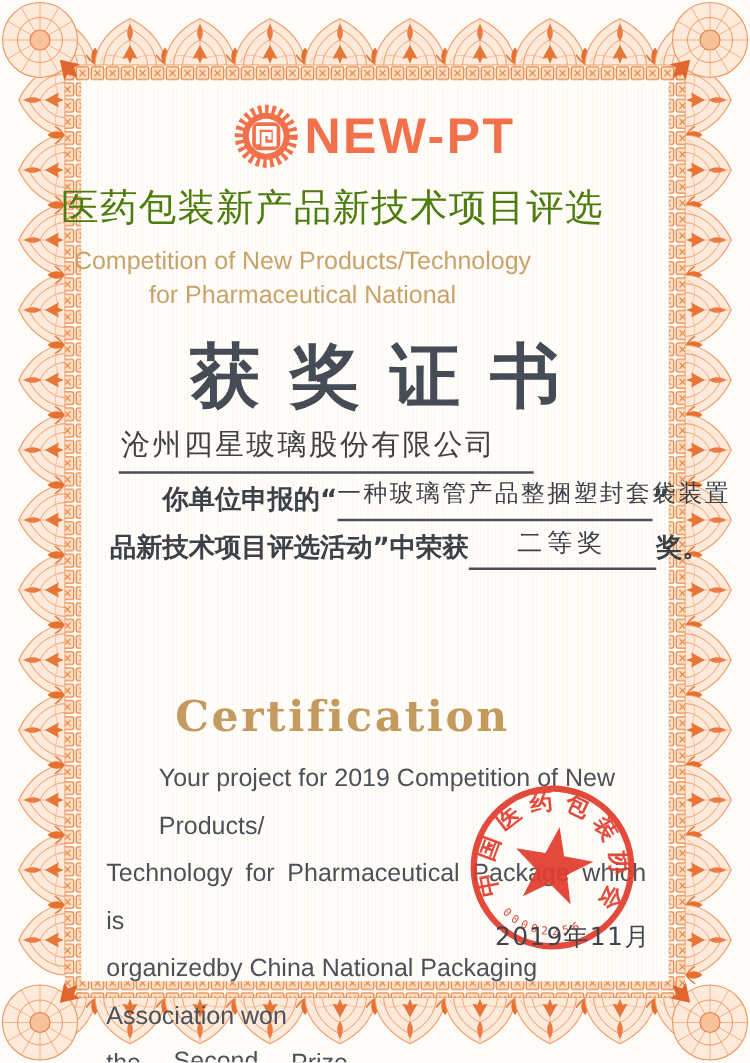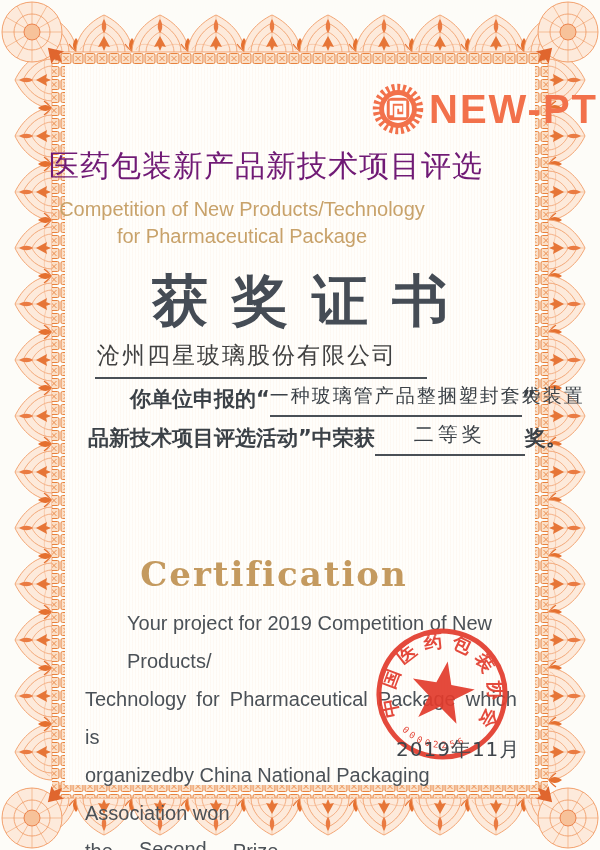--- a/index.html
+++ b/index.html
@@ -8,23 +8,23 @@
     font-family:"Liberation Sans",sans-serif;overflow:hidden;
   }
   .paper{
     position:absolute;left:66px;top:66px;right:66px;bottom:66px;
     background-color:#fffefb;
     background-image:repeating-linear-gradient(90deg,rgba(235,165,110,0.06) 0 1px,rgba(255,255,255,0) 1px 3px);
   }
   .border-svg{position:absolute;left:0;top:0;width:600px;height:850px;pointer-events:none;}
   .abs{position:absolute;}
   
-  .logo-row{left:0;top:82px;width:598px;display:flex;align-items:center;justify-content:flex-end;gap:4px;}
+  .logo-row{left:0;top:82px;width:598px;display:flex;align-items:center;justify-content:center;gap:4px;}
   .brand{font-size:40px;font-weight:bold;color:#f2714b;letter-spacing:2px;}
-  .title-zh{left:0;top:146px;width:532px;text-align:center;font-size:30px;font-weight:500;color:#701a75;
+  .title-zh{left:0;top:146px;width:532px;text-align:center;font-size:30px;font-weight:500;color:#4d7c0f;
     font-family:"DejaVu Sans",sans-serif;letter-spacing:1px;}
   .subtitle-en{left:0;top:196px;width:484px;text-align:center;font-size:20px;line-height:27px;
     color:#c8a26a;font-weight:500;}
   .cert-title{left:0;top:264px;width:600px;text-align:center;font-size:56px;font-weight:700;
     color:#454c55;font-family:"DejaVu Serif",serif;letter-spacing:24px;padding-left:24px;box-sizing:border-box;}
   
   .company{left:95px;top:340px;font-size:23px;color:#404040;font-family:"DejaVu Serif",serif;
     border-bottom:2px solid #4a5056;padding:0 30px 6px 2px;letter-spacing:2px;}
   .zh-para{left:88px;top:378px;width:428px;font-size:21px;font-weight:600;color:#3b4147;
     font-family:"DejaVu Sans",sans-serif;line-height:35px;}
@@ -174,21 +174,21 @@
       <circle cx="30" cy="30" r="15.5" fill="#ffffff"></circle>
       <rect x="17.5" y="17.5" width="25" height="25" rx="6" fill="#f2714b"></rect>
       <path d="M22.5,37 L22.5,22.5 L37.5,22.5 L37.5,37.5 L27.5,37.5 L27.5,28 L33,28 L33,33" fill="none" stroke="#ffffff" stroke-width="3.4"></path>
     </svg>
     <span class="brand">NEW-PT</span>
   </div>
 
   <div class="abs title-zh">医药包装新产品新技术项目评选</div>
   <div class="abs subtitle-en">
     <div>Competition of New Products/Technology</div>
-    <div>for Pharmaceutical Package</div>
+    <div>for Pharmaceutical National</div>
   </div>
   <div class="abs cert-title">获奖证书</div>
 
   <div class="abs company">沧州四星玻璃股份有限公司</div>
 
   <div class="abs zh-para">
     <div class="zh-line indent">
       <span>你单位申报的</span><span>“</span><span class="fill-zh fill-project">一种玻璃管产品整捆塑封套袋装置</span><span>”</span>
     </div>
     <div class="zh-line">

